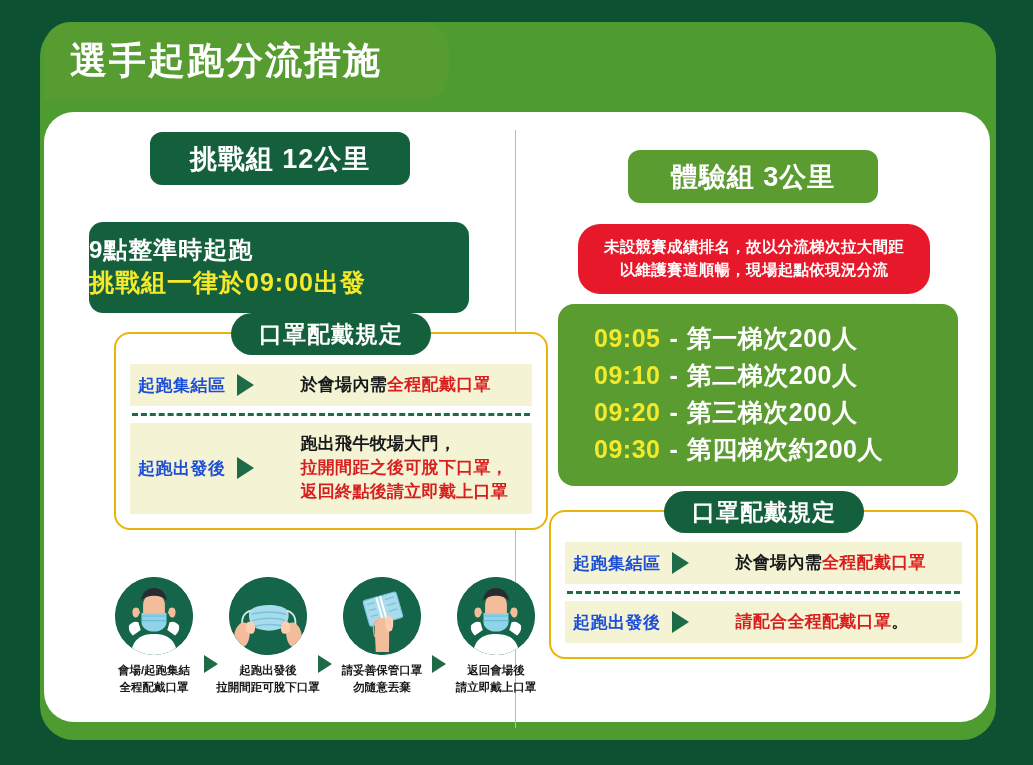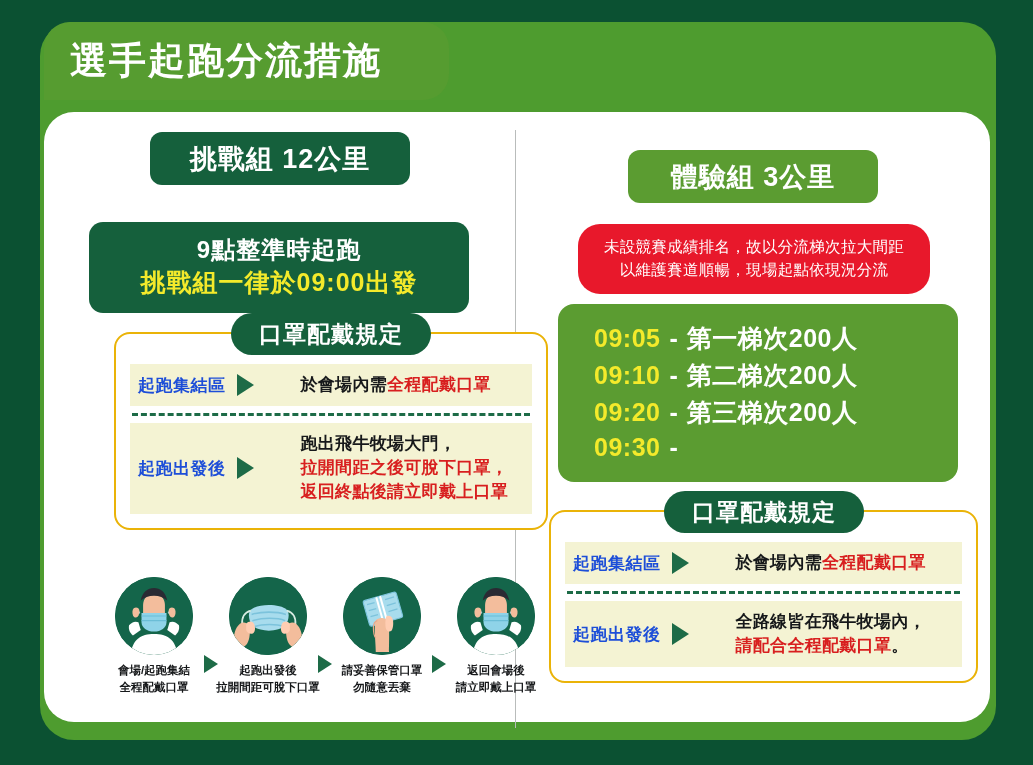--- a/index.html
+++ b/index.html
@@ -96,21 +96,21 @@
   }
 
   
   #challenge-time {
     position: absolute;
     left: 45px; top: 110px;
     width: 380px;
     padding: 12px 0 14px 0;
     background: #15603c;
     border-radius: 14px;
-    text-align: center;
+    text-align: left;
   }
   #challenge-time .line1 {
     color: #ffffff;
     font-size: 24px;
     font-weight: bold;
     letter-spacing: 1px;
     line-height: 1.32;
   }
   #challenge-time .line2 {
     color: #f4ea2b;
@@ -236,21 +236,21 @@
     width: 352px;
     background: #e8182b;
     border-radius: 22px;
     padding: 11px 12px 12px 12px;
     box-sizing: border-box;
     text-align: center;
   }
   #callout div {
     color: #ffffff;
     font-size: 15.5px;
-    font-weight: normal;
+    font-weight: bold;
     line-height: 1.5;
     letter-spacing: 0.3px;
     white-space: nowrap;
   }
   #callout-tail {
     position: absolute;
     left: 88px; top: 192px;
     width: 0; height: 0;
     border-left: 8px solid #e8182b;
     border-right: 13px solid transparent;
@@ -452,39 +452,39 @@
           <span class="wave-label">第二梯次200人</span>
         </div>
         <div class="wave-row">
           <span class="wave-time">09:20</span>
           <span class="wave-dash">-</span>
           <span class="wave-label">第三梯次200人</span>
         </div>
         <div class="wave-row">
           <span class="wave-time">09:30</span>
           <span class="wave-dash">-</span>
+          <span class="wave-label">第四梯次約200人</span>
         </div>
       </div>
 
     <div class="mask-panel" id="mask-panel-right">
       <div class="mask-badge">口罩配戴規定</div>
       <div class="mask-rows">
           <div class="mask-row">
             <div class="lab">起跑集結區</div>
             <div class="tri"></div>
             <div class="body">
               <div><span class="blk">於會場內需</span><span class="red">全程配戴口罩</span></div>
             </div>
           </div>
           <div class="dash-sep"></div>
           <div class="mask-row">
             <div class="lab">起跑出發後</div>
             <div class="tri"></div>
             <div class="body">
-              <div><span class="blk">全路線皆在飛牛牧場內，</span></div>
               <div><span class="red">請配合全程配戴口罩</span><span class="blk">。</span></div>
             </div>
           </div>
         </div>
     </div>
 
   </div>
 
 </div>
 

